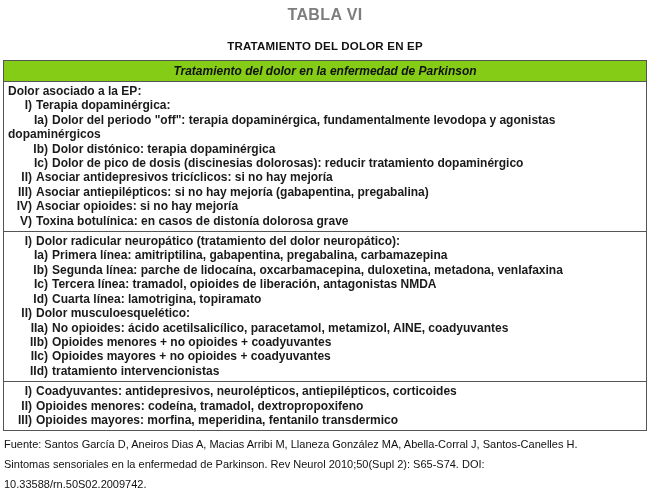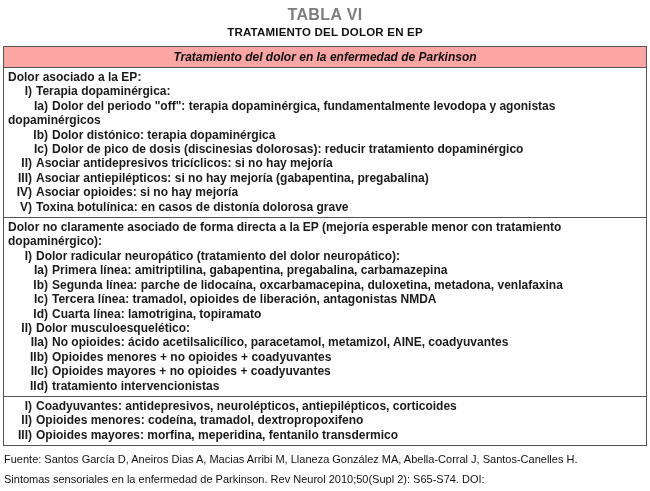--- a/index.html
+++ b/index.html
@@ -24,29 +24,29 @@
     font-weight: bold;
     color: #7d7d7d;
     letter-spacing: 0.4px;
   }
   .maintitle {
     text-align: center;
     font-size: 11.5px;
     font-weight: bold;
     color: #111111;
     letter-spacing: 0.2px;
-    margin-top: 2px;
+    margin-top: 16px;
   }
   .table {
     border: 1px solid #555555;
     margin-top: 8px;
     font-size: 12px;
   }
   .thead {
-    background: #fca5a5;
+    background: #84cc16;
     border-bottom: 1px solid #555555;
     text-align: center;
     font-weight: bold;
     font-style: italic;
     font-size: 12px;
     line-height: 14px;
     padding: 3px 0;
     color: #111111;
   }
   .section {
@@ -94,21 +94,20 @@
           <div class="line level-1"><span class="marker">I)</span><span class="txt">Terapia dopaminérgica:</span></div>
           <div class="line level-2"><span class="marker">Ia)</span><span class="txt">Dolor del periodo "off": terapia dopaminérgica, fundamentalmente levodopa y agonistas dopaminérgicos</span></div>
           <div class="line level-2"><span class="marker">Ib)</span><span class="txt">Dolor distónico: terapia dopaminérgica</span></div>
           <div class="line level-2"><span class="marker">Ic)</span><span class="txt">Dolor de pico de dosis (discinesias dolorosas): reducir tratamiento dopaminérgico</span></div>
           <div class="line level-1"><span class="marker">II)</span><span class="txt">Asociar antidepresivos tricíclicos: si no hay mejoría</span></div>
           <div class="line level-1"><span class="marker">III)</span><span class="txt">Asociar antiepilépticos: si no hay mejoría (gabapentina, pregabalina)</span></div>
           <div class="line level-1"><span class="marker">IV)</span><span class="txt">Asociar opioides: si no hay mejoría</span></div>
           <div class="line level-1"><span class="marker">V)</span><span class="txt">Toxina botulínica: en casos de distonía dolorosa grave</span></div>
         </div>
         <div class="section">
-          <div class="line level-0"><span class="txt">Dolor no claramente asociado de forma directa a la EP (mejoría esperable menor con tratamiento dopaminérgico):</span></div>
           <div class="line level-1"><span class="marker">I)</span><span class="txt">Dolor radicular neuropático (tratamiento del dolor neuropático):</span></div>
           <div class="line level-2"><span class="marker">Ia)</span><span class="txt">Primera línea: amitriptilina, gabapentina, pregabalina, carbamazepina</span></div>
           <div class="line level-2"><span class="marker">Ib)</span><span class="txt">Segunda línea: parche de lidocaína, oxcarbamacepina, duloxetina, metadona, venlafaxina</span></div>
           <div class="line level-2"><span class="marker">Ic)</span><span class="txt">Tercera línea: tramadol, opioides de liberación, antagonistas NMDA</span></div>
           <div class="line level-2"><span class="marker">Id)</span><span class="txt">Cuarta línea: lamotrigina, topiramato</span></div>
           <div class="line level-1"><span class="marker">II)</span><span class="txt">Dolor musculoesquelético:</span></div>
           <div class="line level-2"><span class="marker">IIa)</span><span class="txt">No opioides: ácido acetilsalicílico, paracetamol, metamizol, AINE, coadyuvantes</span></div>
           <div class="line level-2"><span class="marker">IIb)</span><span class="txt">Opioides menores + no opioides + coadyuvantes</span></div>
           <div class="line level-2"><span class="marker">IIc)</span><span class="txt">Opioides mayores + no opioides + coadyuvantes</span></div>
           <div class="line level-2"><span class="marker">IId)</span><span class="txt">tratamiento intervencionistas</span></div>

